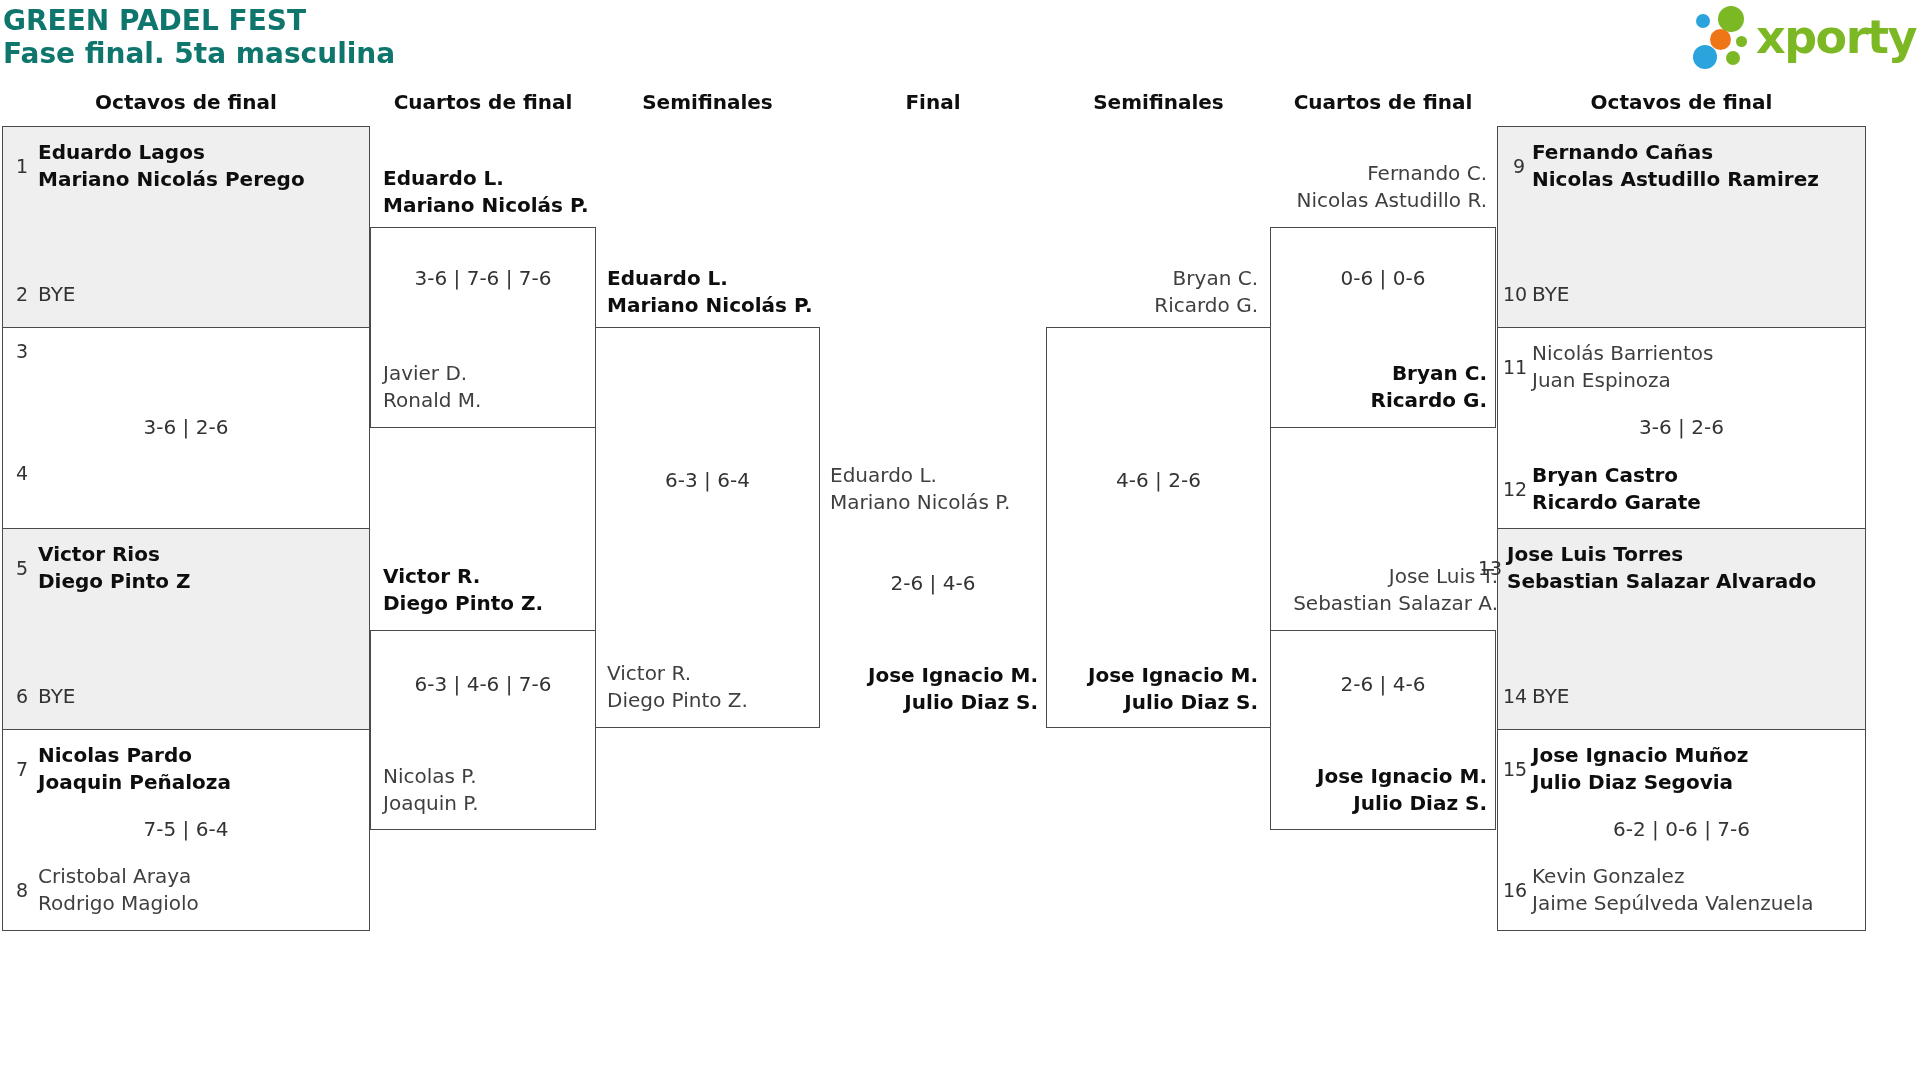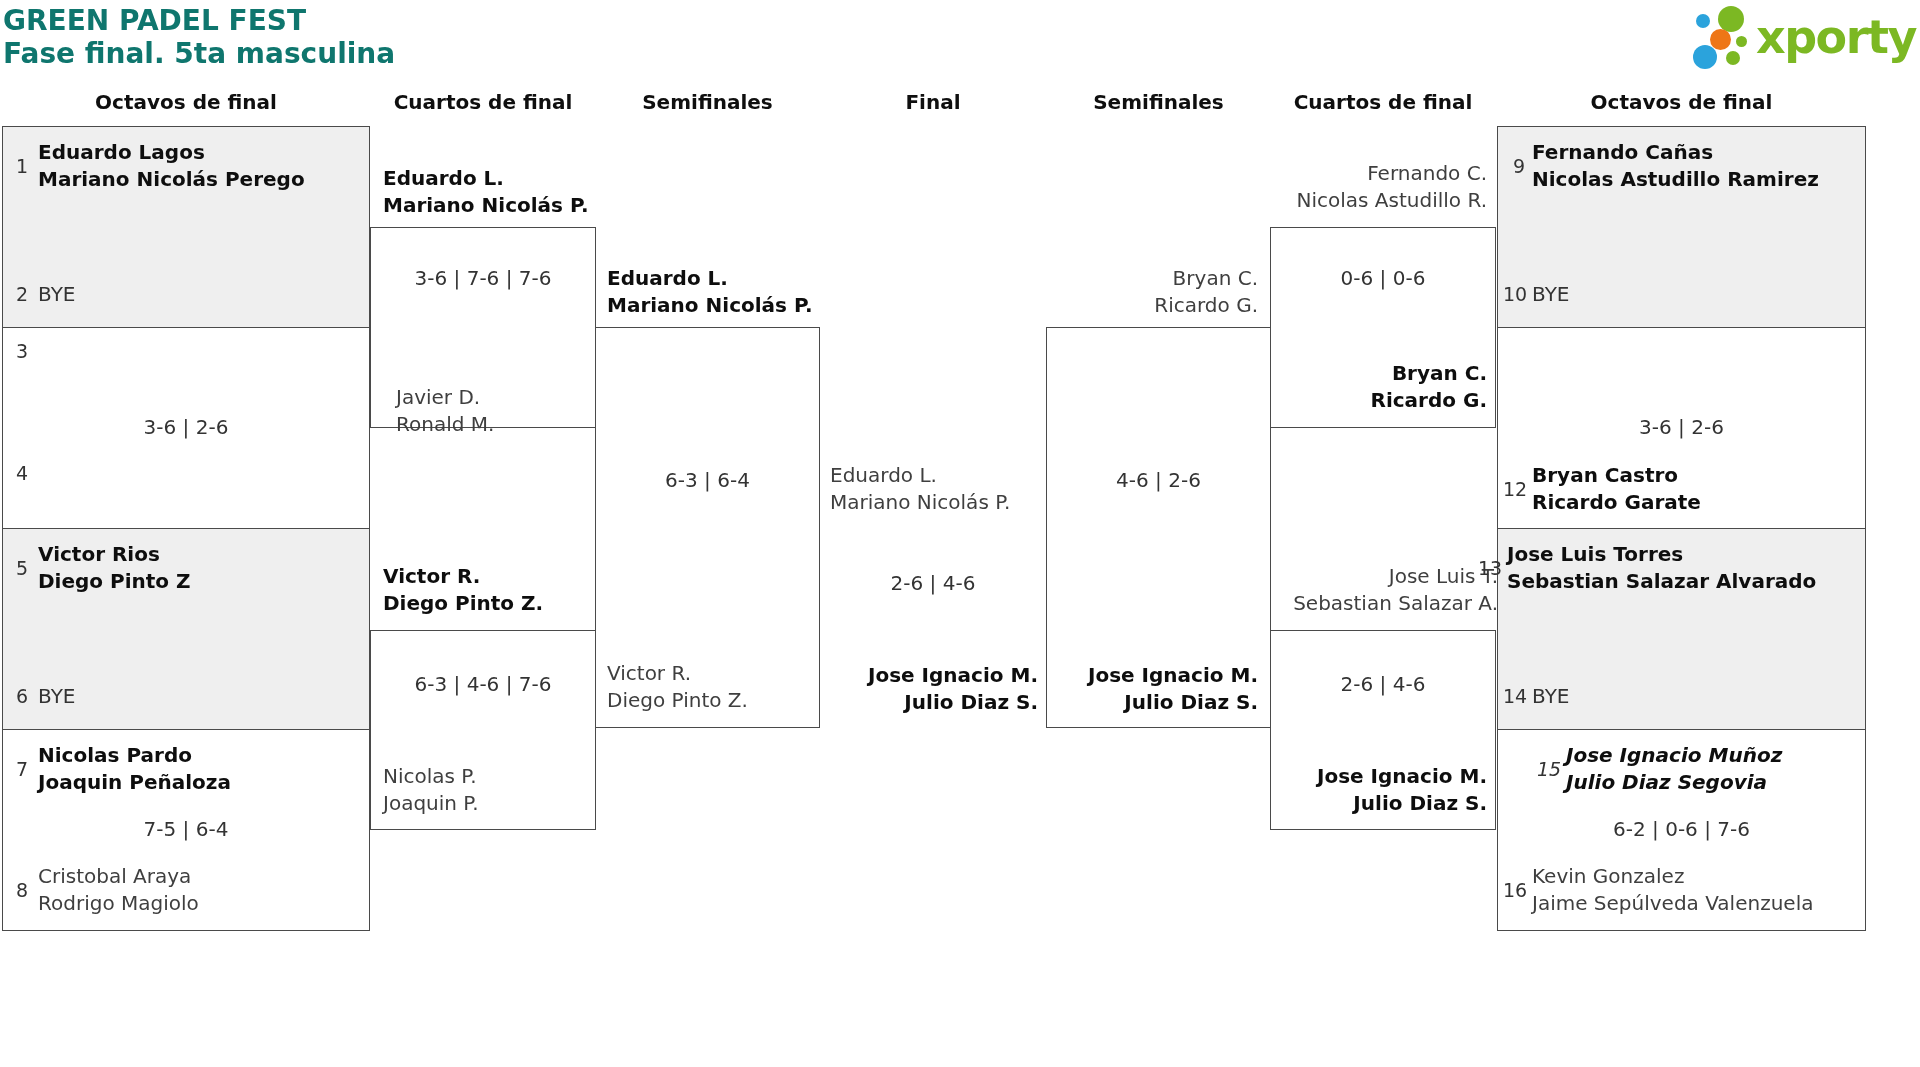--- a/index.html
+++ b/index.html
@@ -109,21 +109,21 @@
   </div>
 
   <div class="rbox" style="left:370px;top:227px;width:226px;height:201px;"></div>
   <div class="rbox" style="left:370px;top:630px;width:226px;height:200px;"></div>
 
   <div class="plabel name winner" style="left:383px;top:165px;">
     <div class="nline">Eduardo L.</div>
     <div class="nline">Mariano Nicolás P.</div>
   </div>
   <div class="score" style="left:370px;width:226px;top:265px;">3-6 | 7-6 | 7-6</div>
-  <div class="plabel name" style="left:396px;top:360px;margin-top:24px;">
+  <div class="plabel name" style="left:383px;top:360px;">
     <div>Javier D.</div>
     <div>Ronald M.</div>
   </div>
 
   <div class="plabel name winner" style="left:383px;top:563px;">
     <div class="nline">Victor R.</div>
     <div class="nline">Diego Pinto Z.</div>
   </div>
   <div class="score" style="left:370px;width:226px;top:671px;">6-3 | 4-6 | 7-6</div>
   <div class="plabel name" style="left:383px;top:763px;">
@@ -196,20 +196,27 @@
     <div class="name winner">
       <div class="nline">Fernando Cañas</div>
       <div class="nline">Nicolas Astudillo Ramirez</div>
     </div>
   </div>
   <div class="o-row rcol" style="left:1503px;top:282px;">
     <span class="seed">10</span>
     <span class="bye">BYE</span>
   </div>
 
+  <div class="o-row rcol" style="left:1503px;top:340px;">
+    <span class="seed">11</span>
+    <div class="name">
+      <div class="nline">Nicolás Barrientos</div>
+      <div class="nline">Juan Espinoza</div>
+    </div>
+  </div>
   <div class="score" style="left:1497px;width:369px;top:414px;">3-6 | 2-6</div>
   <div class="o-row rcol" style="left:1503px;top:462px;">
     <span class="seed">12</span>
     <div class="name winner">
       <div class="nline">Bryan Castro</div>
       <div class="nline">Ricardo Garate</div>
     </div>
   </div>
 
   <div class="o-row rcol" style="left:1452px;top:541px;margin-left:26px;">
@@ -217,21 +224,21 @@
     <div class="name winner">
       <div class="nline">Jose Luis Torres</div>
       <div class="nline">Sebastian Salazar Alvarado</div>
     </div>
   </div>
   <div class="o-row rcol" style="left:1503px;top:684px;">
     <span class="seed">14</span>
     <span class="bye">BYE</span>
   </div>
 
-  <div class="o-row rcol" style="left:1537px;top:742px;font-style:italic;">
+  <div class="o-row rcol" style="left:1503px;top:742px;">
     <span class="seed">15</span>
     <div class="name winner">
       <div class="nline">Jose Ignacio Muñoz</div>
       <div class="nline">Julio Diaz Segovia</div>
     </div>
   </div>
   <div class="score" style="left:1497px;width:369px;top:816px;">6-2 | 0-6 | 7-6</div>
   <div class="o-row rcol" style="left:1503px;top:863px;">
     <span class="seed">16</span>
     <div class="name">

